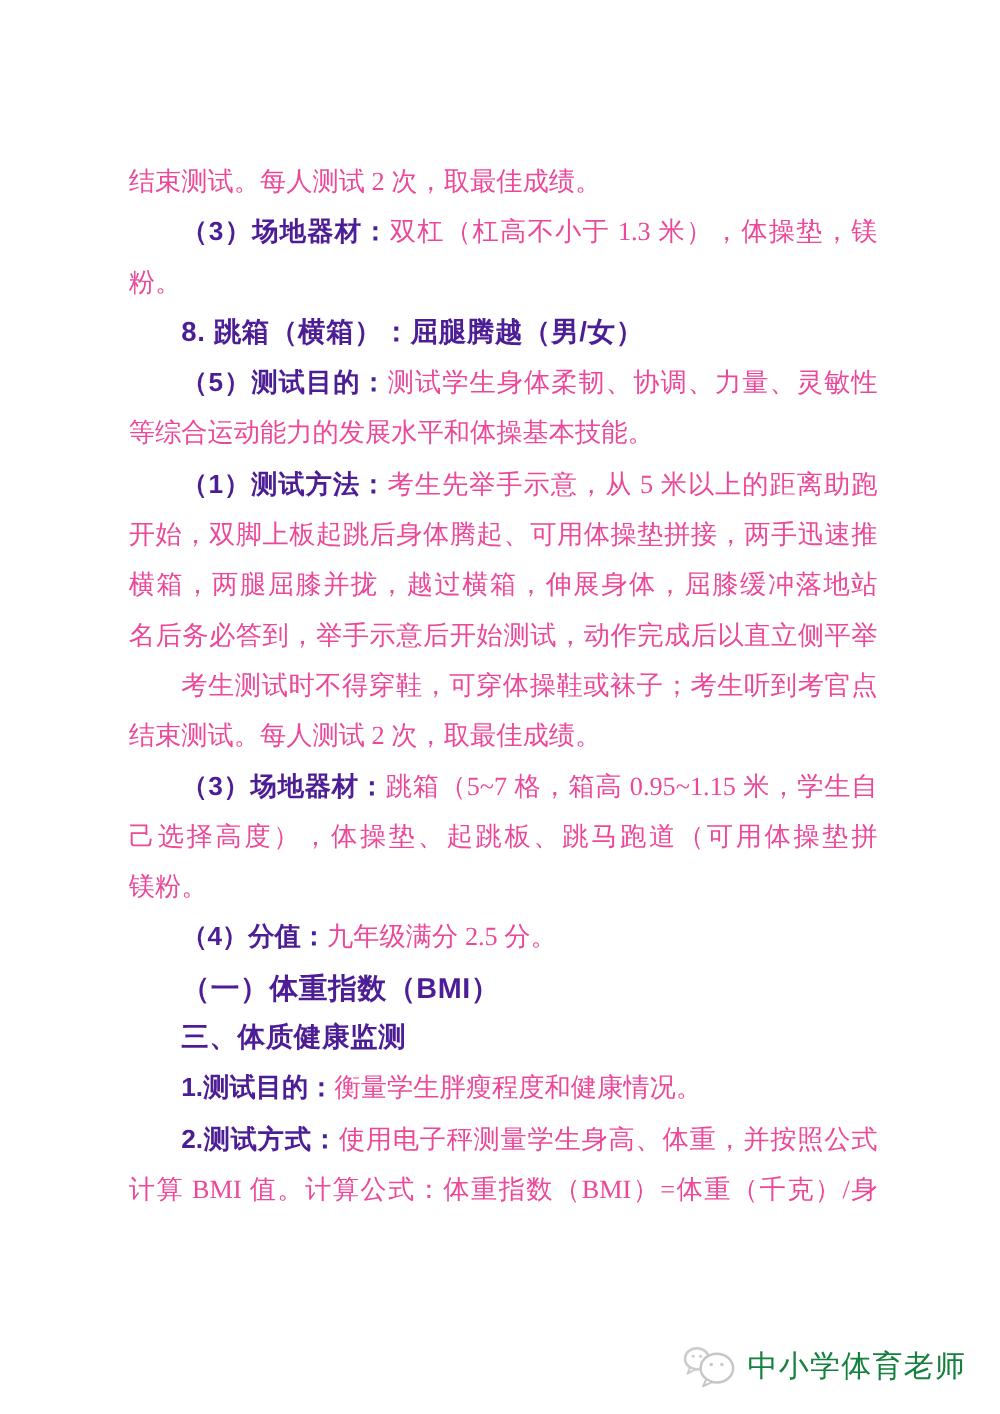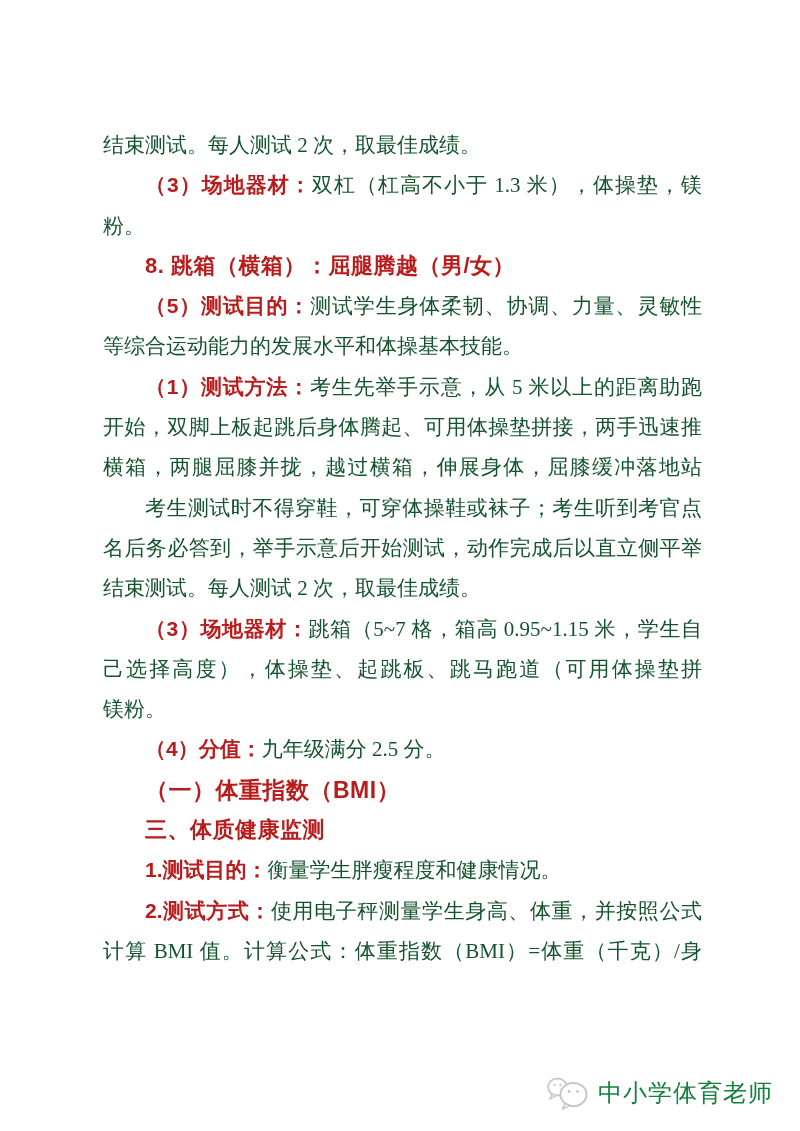--- a/index.html
+++ b/index.html
@@ -28,23 +28,23 @@
     color: #55534f;
     text-align: justify;
     overflow: hidden;
     box-sizing: border-box;
   }
   .ln.indent { padding-left: 42px; }
   .ln.fill { text-align: justify; text-align-last: justify; }
   .seg-b {
     font-family: "Liberation Sans", "DejaVu Sans", sans-serif;
     font-weight: 700;
-    color: #b91c1c;
+    color: #4c1d95;
   }
-  .seg-n { color: #14532d; }
+  .seg-n { color: #ec4899; }
   .ln.h-item .seg-b { font-size: 22px; letter-spacing: 0.5px; margin-top: 40px; }
   .ln.h-sec  .seg-b { font-size: 22px; letter-spacing: 0.5px; }
   .ln.h-sub  .seg-b { font-size: 23px; letter-spacing: 0.5px; }
   .watermark {
     position: absolute;
     right: 27px;
     bottom: 19px;
     display: flex;
     align-items: center;
     gap: 7px;
@@ -64,22 +64,22 @@
   <div class="content" id="doc-content">
       <div class="ln"><span class="seg-n">结束测试。每人测试 2 次，取最佳成绩。</span></div>
       <div class="ln indent fill"><span class="seg-b">（3）场地器材：</span><span class="seg-n">双杠（杠高不小于 1.3 米），体操垫，镁</span></div>
       <div class="ln"><span class="seg-n">粉。</span></div>
       <div class="ln indent h-item"><span class="seg-b">8. 跳箱（横箱）：屈腿腾越（男/女）</span></div>
       <div class="ln indent fill"><span class="seg-b">（5）测试目的：</span><span class="seg-n">测试学生身体柔韧、协调、力量、灵敏性</span></div>
       <div class="ln"><span class="seg-n">等综合运动能力的发展水平和体操基本技能。</span></div>
       <div class="ln indent fill"><span class="seg-b">（1）测试方法：</span><span class="seg-n">考生先举手示意，从 5 米以上的距离助跑</span></div>
       <div class="ln fill"><span class="seg-n">开始，双脚上板起跳后身体腾起、可用体操垫拼接，两手迅速推离</span></div>
       <div class="ln fill"><span class="seg-n">横箱，两腿屈膝并拢，越过横箱，伸展身体，屈膝缓冲落地站立。</span></div>
+      <div class="ln fill"><span class="seg-n">名后务必答到，举手示意后开始测试，动作完成后以直立侧平举</span></div>
       <div class="ln indent fill"><span class="seg-n">考生测试时不得穿鞋，可穿体操鞋或袜子；考生听到考官点</span></div>
-      <div class="ln fill"><span class="seg-n">名后务必答到，举手示意后开始测试，动作完成后以直立侧平举</span></div>
       <div class="ln"><span class="seg-n">结束测试。每人测试 2 次，取最佳成绩。</span></div>
       <div class="ln indent fill"><span class="seg-b">（3）场地器材：</span><span class="seg-n">跳箱（5~7 格，箱高 0.95~1.15 米，学生自</span></div>
       <div class="ln fill"><span class="seg-n">己选择高度），体操垫、起跳板、跳马跑道（可用体操垫拼接），</span></div>
       <div class="ln"><span class="seg-n">镁粉。</span></div>
       <div class="ln indent"><span class="seg-b">（4）分值：</span><span class="seg-n">九年级满分 2.5 分。</span></div>
       <div class="ln indent h-sub"><span class="seg-b">（一）体重指数（BMI）</span></div>
       <div class="ln indent h-sec"><span class="seg-b">三、体质健康监测</span></div>
       <div class="ln indent"><span class="seg-b">1.测试目的：</span><span class="seg-n">衡量学生胖瘦程度和健康情况。</span></div>
       <div class="ln indent fill"><span class="seg-b">2.测试方式：</span><span class="seg-n">使用电子秤测量学生身高、体重，并按照公式</span></div>
       <div class="ln fill"><span class="seg-n">计算 BMI 值。计算公式：体重指数（BMI）=体重（千克）/身</span></div>

